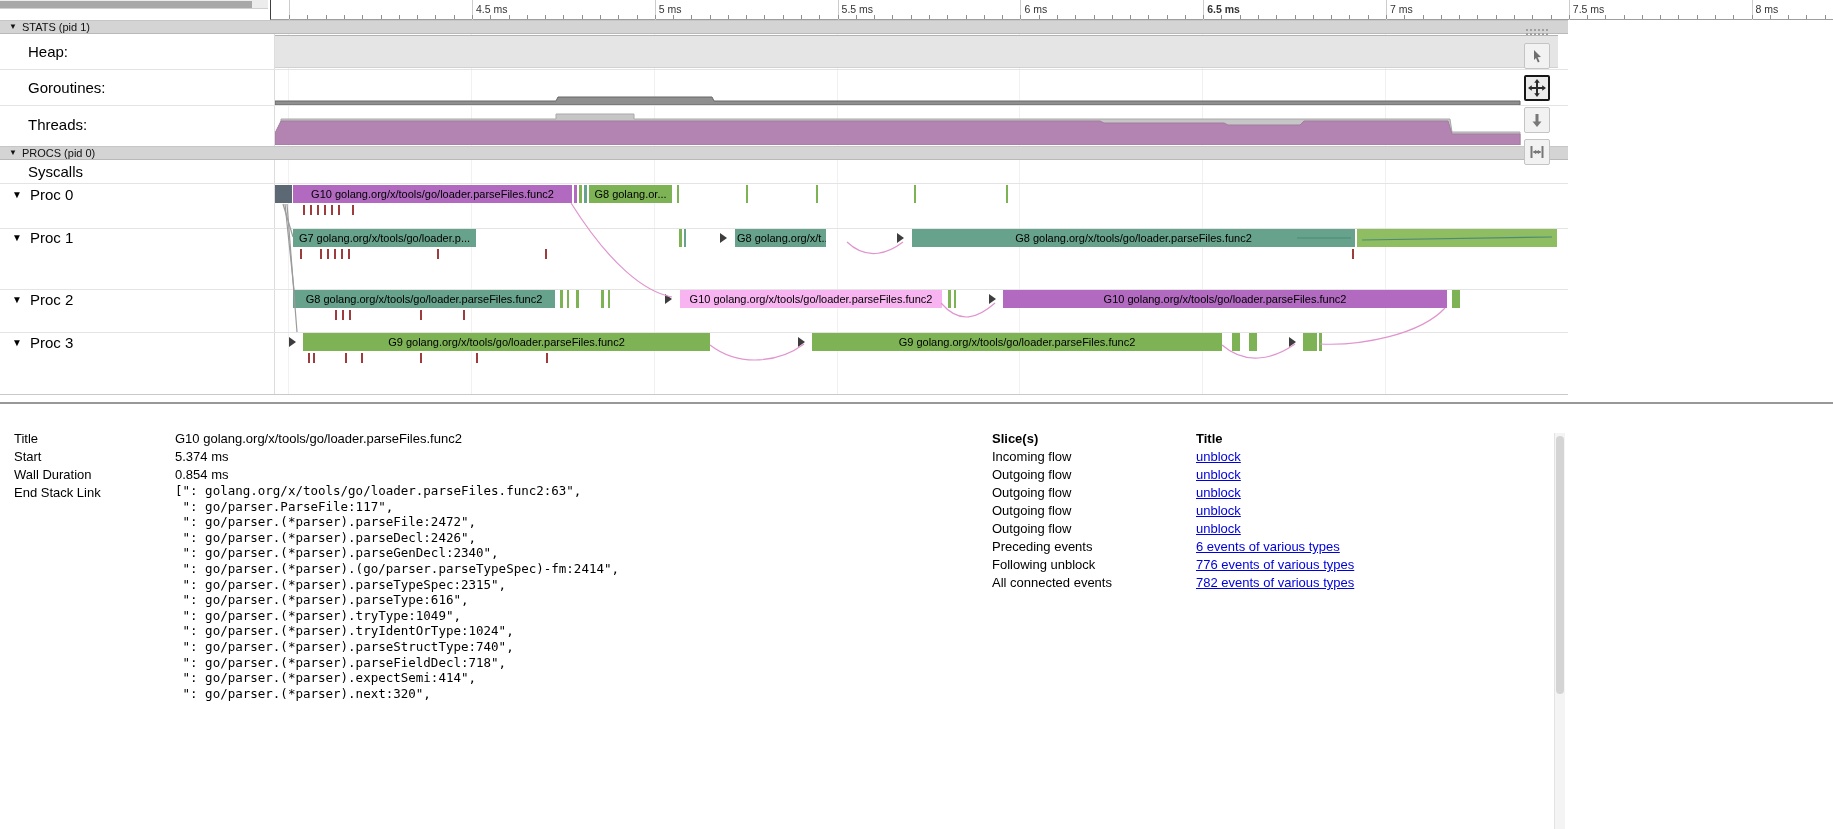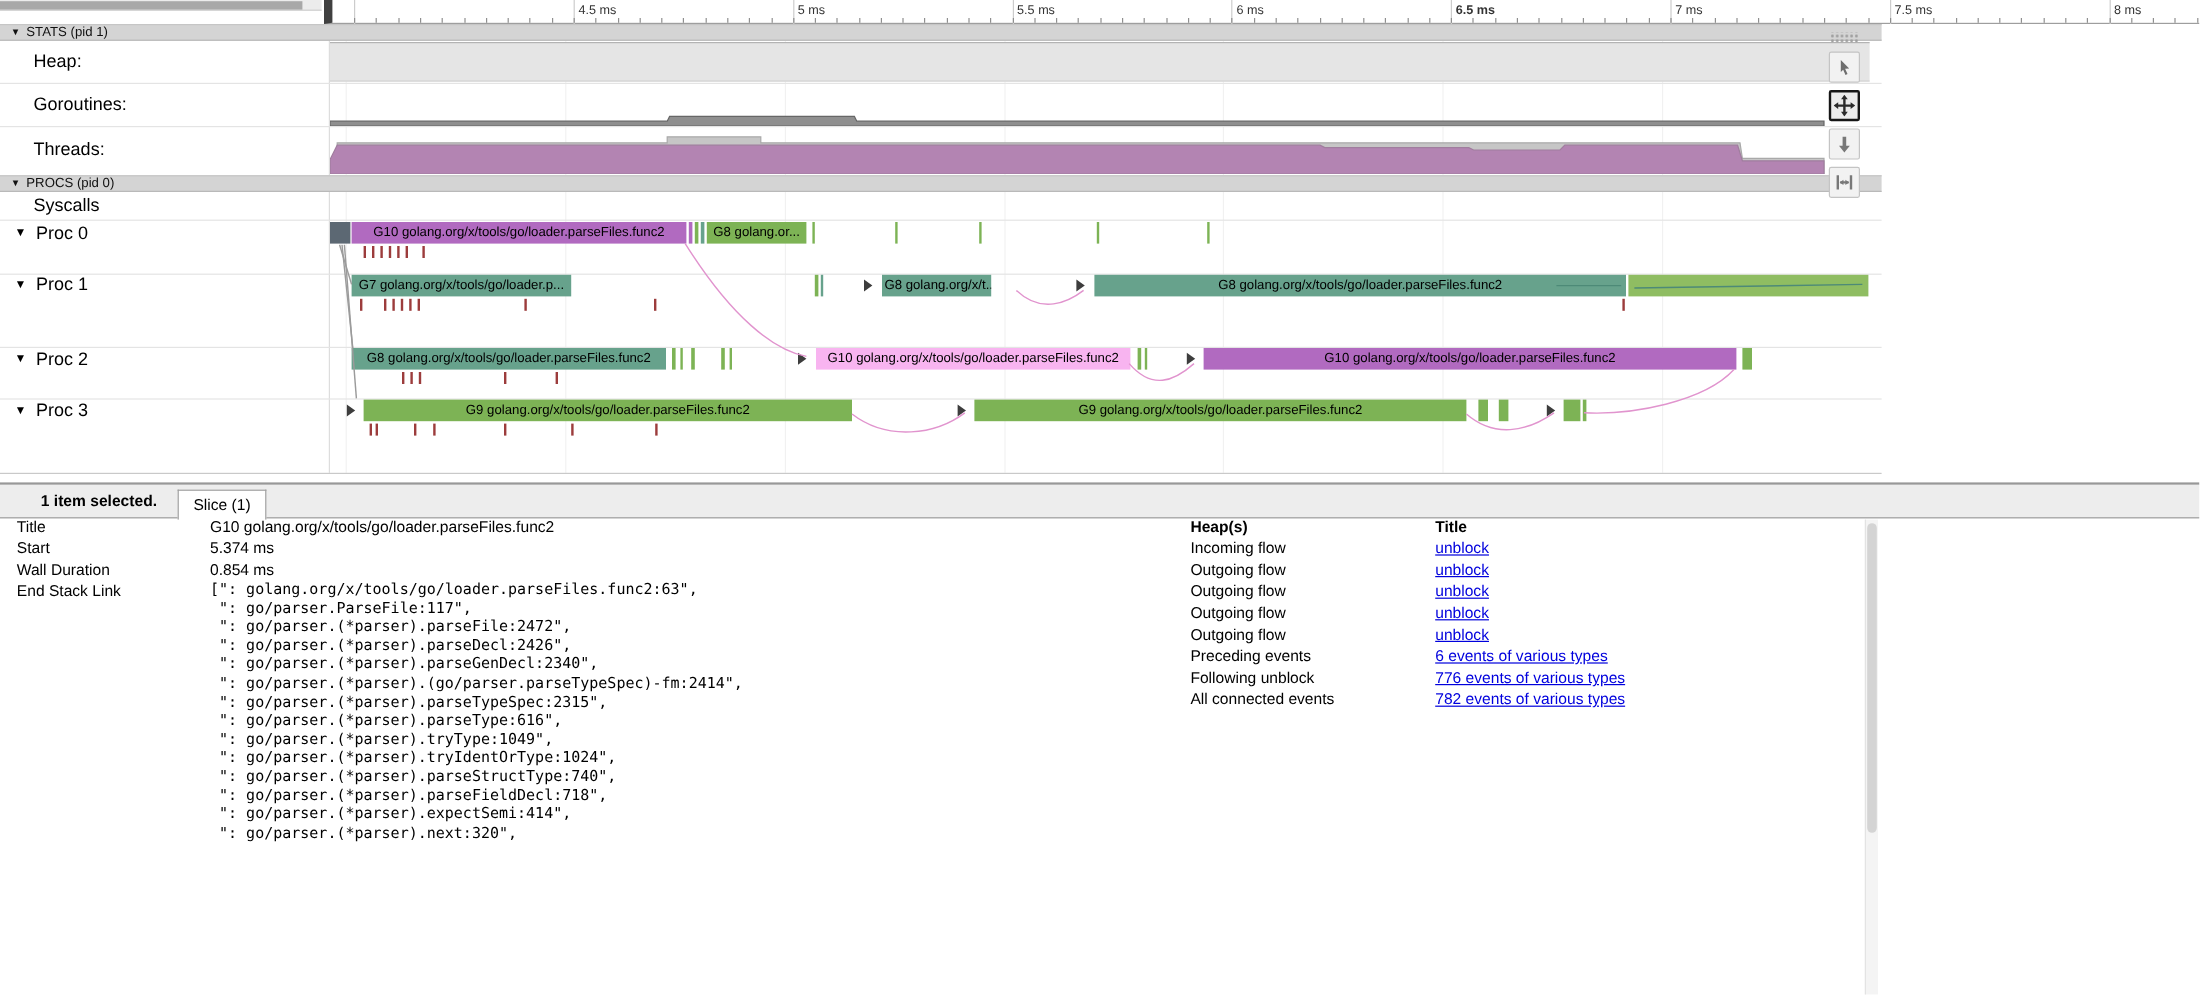--- a/index.html
+++ b/index.html
@@ -5,21 +5,21 @@
   *{margin:0;padding:0;box-sizing:border-box}
   html,body{background:#fff}
   body{font-family:"Liberation Sans",sans-serif;color:#000}
   .viewport{position:relative;width:1833px;height:829px;overflow:hidden;background:#fff}
 
   
   .hscroll{position:absolute;left:0;top:0;width:268px;height:9px;background:#ececec;border-bottom:1px solid #d0d0d0;z-index:7}
   .hscroll .thumb{position:absolute;left:0;top:1px;width:252px;height:7px;background:#a8a8a8}
 
   
-  .ruler{position:absolute;left:270px;top:0;width:1563px;height:20px;background:#fff;border-bottom:1px solid #9e9e9e;border-left:7px solid #404040;z-index:6}
+  .ruler{position:absolute;left:270px;top:0;width:1563px;height:20px;background:#fff;border-bottom:1px solid #9e9e9e;border-left:1px solid #404040;z-index:6}
   .major-tick{position:absolute;top:0;width:1px;height:20px;background:#ccc}
   .minor-tick{position:absolute;bottom:0;width:1px;height:4px;background:#8f8f8f}
   .tick-label{position:absolute;top:3px;font-size:10.5px;color:#333;white-space:nowrap}
 
   .gridlines{position:absolute;inset:0;z-index:0}
   .gridline{position:absolute;top:21px;height:373px;width:1px;background:rgba(0,0,0,0.055)}
 
   
   .section-bar{position:absolute;left:0;width:1568px;height:14px;background:#d4d4d4;border-top:1px solid #c6c6c6;border-bottom:1px solid #b9b9b9;font-size:11px;color:#111;display:flex;align-items:center;z-index:4}
   .section-bar .tri{font-size:8px;margin:0 5px 0 9px;line-height:1}
@@ -381,24 +381,20 @@
         <line x1="2.5" y1="2" x2="2.5" y2="14" stroke="#787878" stroke-width="2"></line>
         <line x1="13.5" y1="2" x2="13.5" y2="14" stroke="#787878" stroke-width="2"></line>
         <line x1="4.5" y1="8" x2="11.5" y2="8" stroke="#787878" stroke-width="2"></line>
         <polygon points="4,8 7.2,5.8 7.2,10.2" fill="#787878"></polygon>
         <polygon points="12,8 8.8,5.8 8.8,10.2" fill="#787878"></polygon>
       </svg>
     </div>
   </div>
 
   <div class="bottom">
-    <div class="tabbar">
-      <span class="sel-status">1 item selected.</span>
-      <div class="tab">Slice (1)</div>
-    </div>
 
     <div class="kv-label" style="top:27px">Title</div>
     <div class="kv-value" style="top:27px">G10 golang.org/x/tools/go/loader.parseFiles.func2</div>
     <div class="kv-label" style="top:45px">Start</div>
     <div class="kv-value" style="top:45px">5.374 ms</div>
     <div class="kv-label" style="top:63px">Wall Duration</div>
     <div class="kv-value" style="top:63px">0.854 ms</div>
     <div class="kv-label" style="top:81px">End Stack Link</div>
     <pre class="stack">[": golang.org/x/tools/go/loader.parseFiles.func2:63",
  ": go/parser.ParseFile:117",
@@ -409,21 +405,21 @@
  ": go/parser.(*parser).parseTypeSpec:2315",
  ": go/parser.(*parser).parseType:616",
  ": go/parser.(*parser).tryType:1049",
  ": go/parser.(*parser).tryIdentOrType:1024",
  ": go/parser.(*parser).parseStructType:740",
  ": go/parser.(*parser).parseFieldDecl:718",
  ": go/parser.(*parser).expectSemi:414",
  ": go/parser.(*parser).next:320",</pre>
 
     <div class="events">
-      <div class="hdr">Heap(s)</div>
+      <div class="hdr">Slice(s)</div>
       <div class="hdr">Title</div>
     <div class="ev-label">Incoming flow</div>
         <a class="ev-link" href="#">unblock</a>
         <div class="ev-label">Outgoing flow</div>
         <a class="ev-link" href="#">unblock</a>
         <div class="ev-label">Outgoing flow</div>
         <a class="ev-link" href="#">unblock</a>
         <div class="ev-label">Outgoing flow</div>
         <a class="ev-link" href="#">unblock</a>
         <div class="ev-label">Outgoing flow</div>

